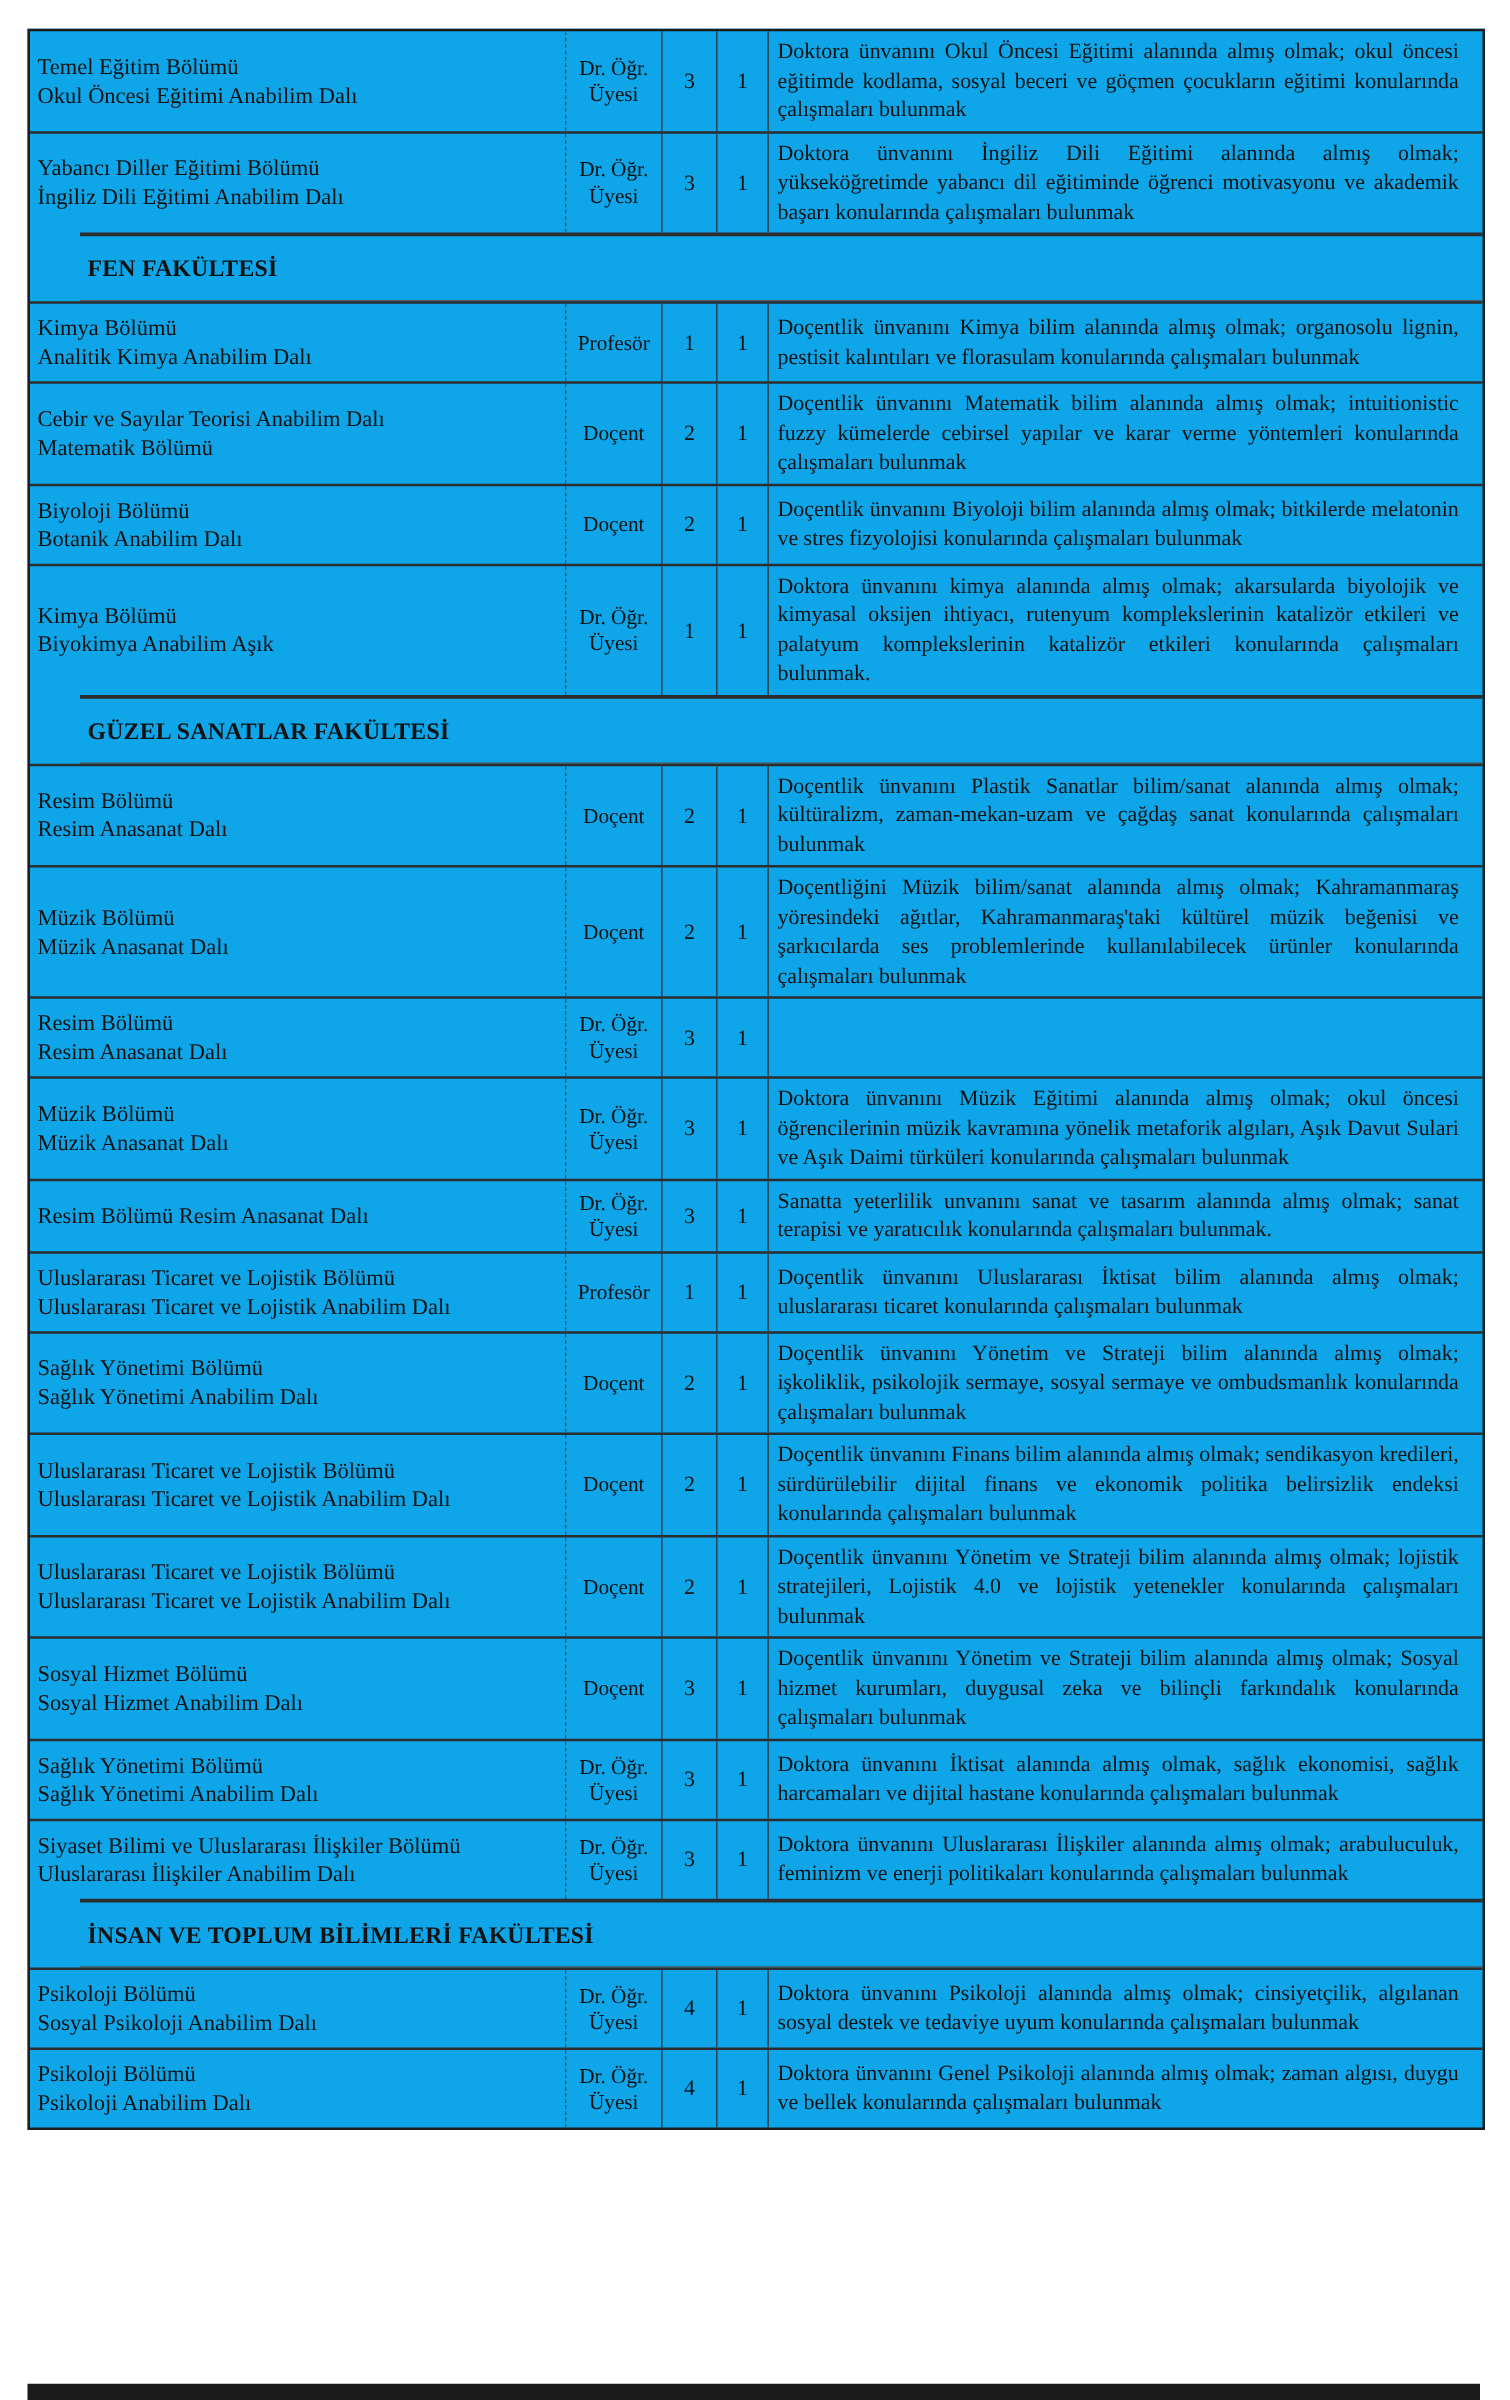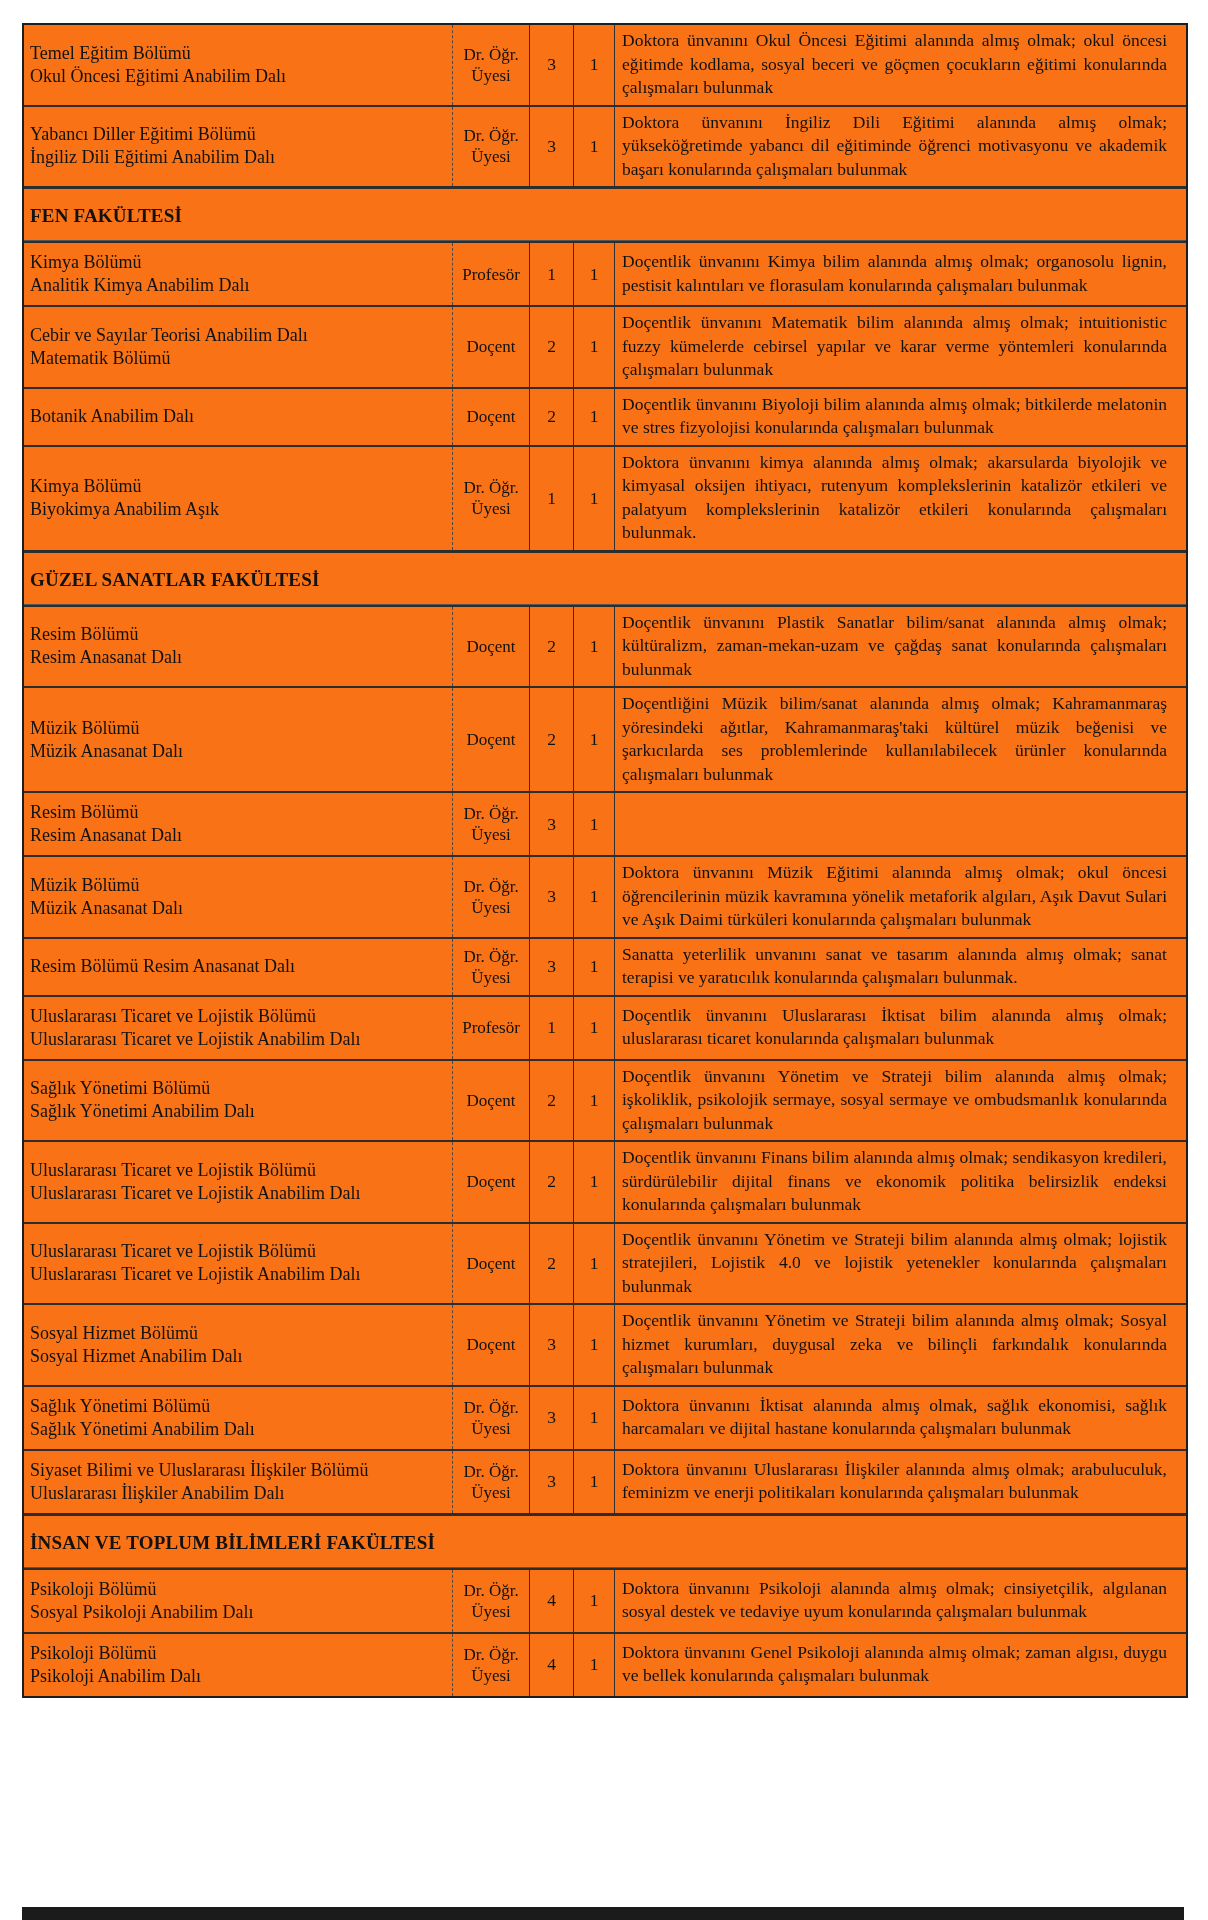--- a/index.html
+++ b/index.html
@@ -7,21 +7,21 @@
     width: 1208px; height: 1920px;
     background: #ffffff;
     overflow: hidden;
     font-family: "Liberation Serif", serif;
     color: #121212;
   }
   .page { position: relative; width: 1208px; height: 1920px; }
   .table {
     position: absolute; left: 22px; top: 23px; width: 1162px;
     border: 2px solid #1d1d1d;
-    background: #f97316;
+    background: #0ea5e9;
   }
   .row { display: flex; border-top: 2px solid #2d2d2d; align-items: stretch; }
   .row.first { border-top: none; }
   .cell { box-sizing: border-box; }
   .dept {
     width: 428px;
     padding: 8px 8px 8px 6px;
     display: flex; flex-direction: column; justify-content: center;
     font-size: 18px; line-height: 23px;
   }
@@ -49,20 +49,21 @@
     font-size: 17.5px; line-height: 23.5px;
     text-align: justify;
     display: flex; flex-direction: column; justify-content: center;
   }
   .sec-row {
     border-top: 3px solid #2d2d2d;
     border-bottom: 1px solid #555;
     padding: 16px 6px 13px 6px;
     font-weight: bold; font-size: 19px;
     letter-spacing: 0.2px;
+    margin-left: 40px;
   }
   .bottom-strip {
     position: absolute; left: 22px; top: 1907px;
     width: 1162px; height: 13px;
     background: #1b1b1b;
   }
 </style>
 </head>
 <body>
 
@@ -122,20 +123,21 @@
           <div>Doçent</div>
         </div>
         <div class="cell derece">2</div>
         <div class="cell adet">1</div>
         <div class="cell desc">
           <div>Doçentlik ünvanını Matematik bilim alanında almış olmak; intuitionistic fuzzy kümelerde cebirsel yapılar ve karar verme yöntemleri konularında çalışmaları bulunmak</div>
         </div>
       </div>
       <div class="row">
         <div class="cell dept">
+          <div>Biyoloji Bölümü</div>
           <div>Botanik Anabilim Dalı</div>
         </div>
         <div class="cell unvan">
           <div>Doçent</div>
         </div>
         <div class="cell derece">2</div>
         <div class="cell adet">1</div>
         <div class="cell desc">
           <div>Doçentlik ünvanını Biyoloji bilim alanında almış olmak; bitkilerde melatonin ve stres fizyolojisi konularında çalışmaları bulunmak</div>
         </div>

